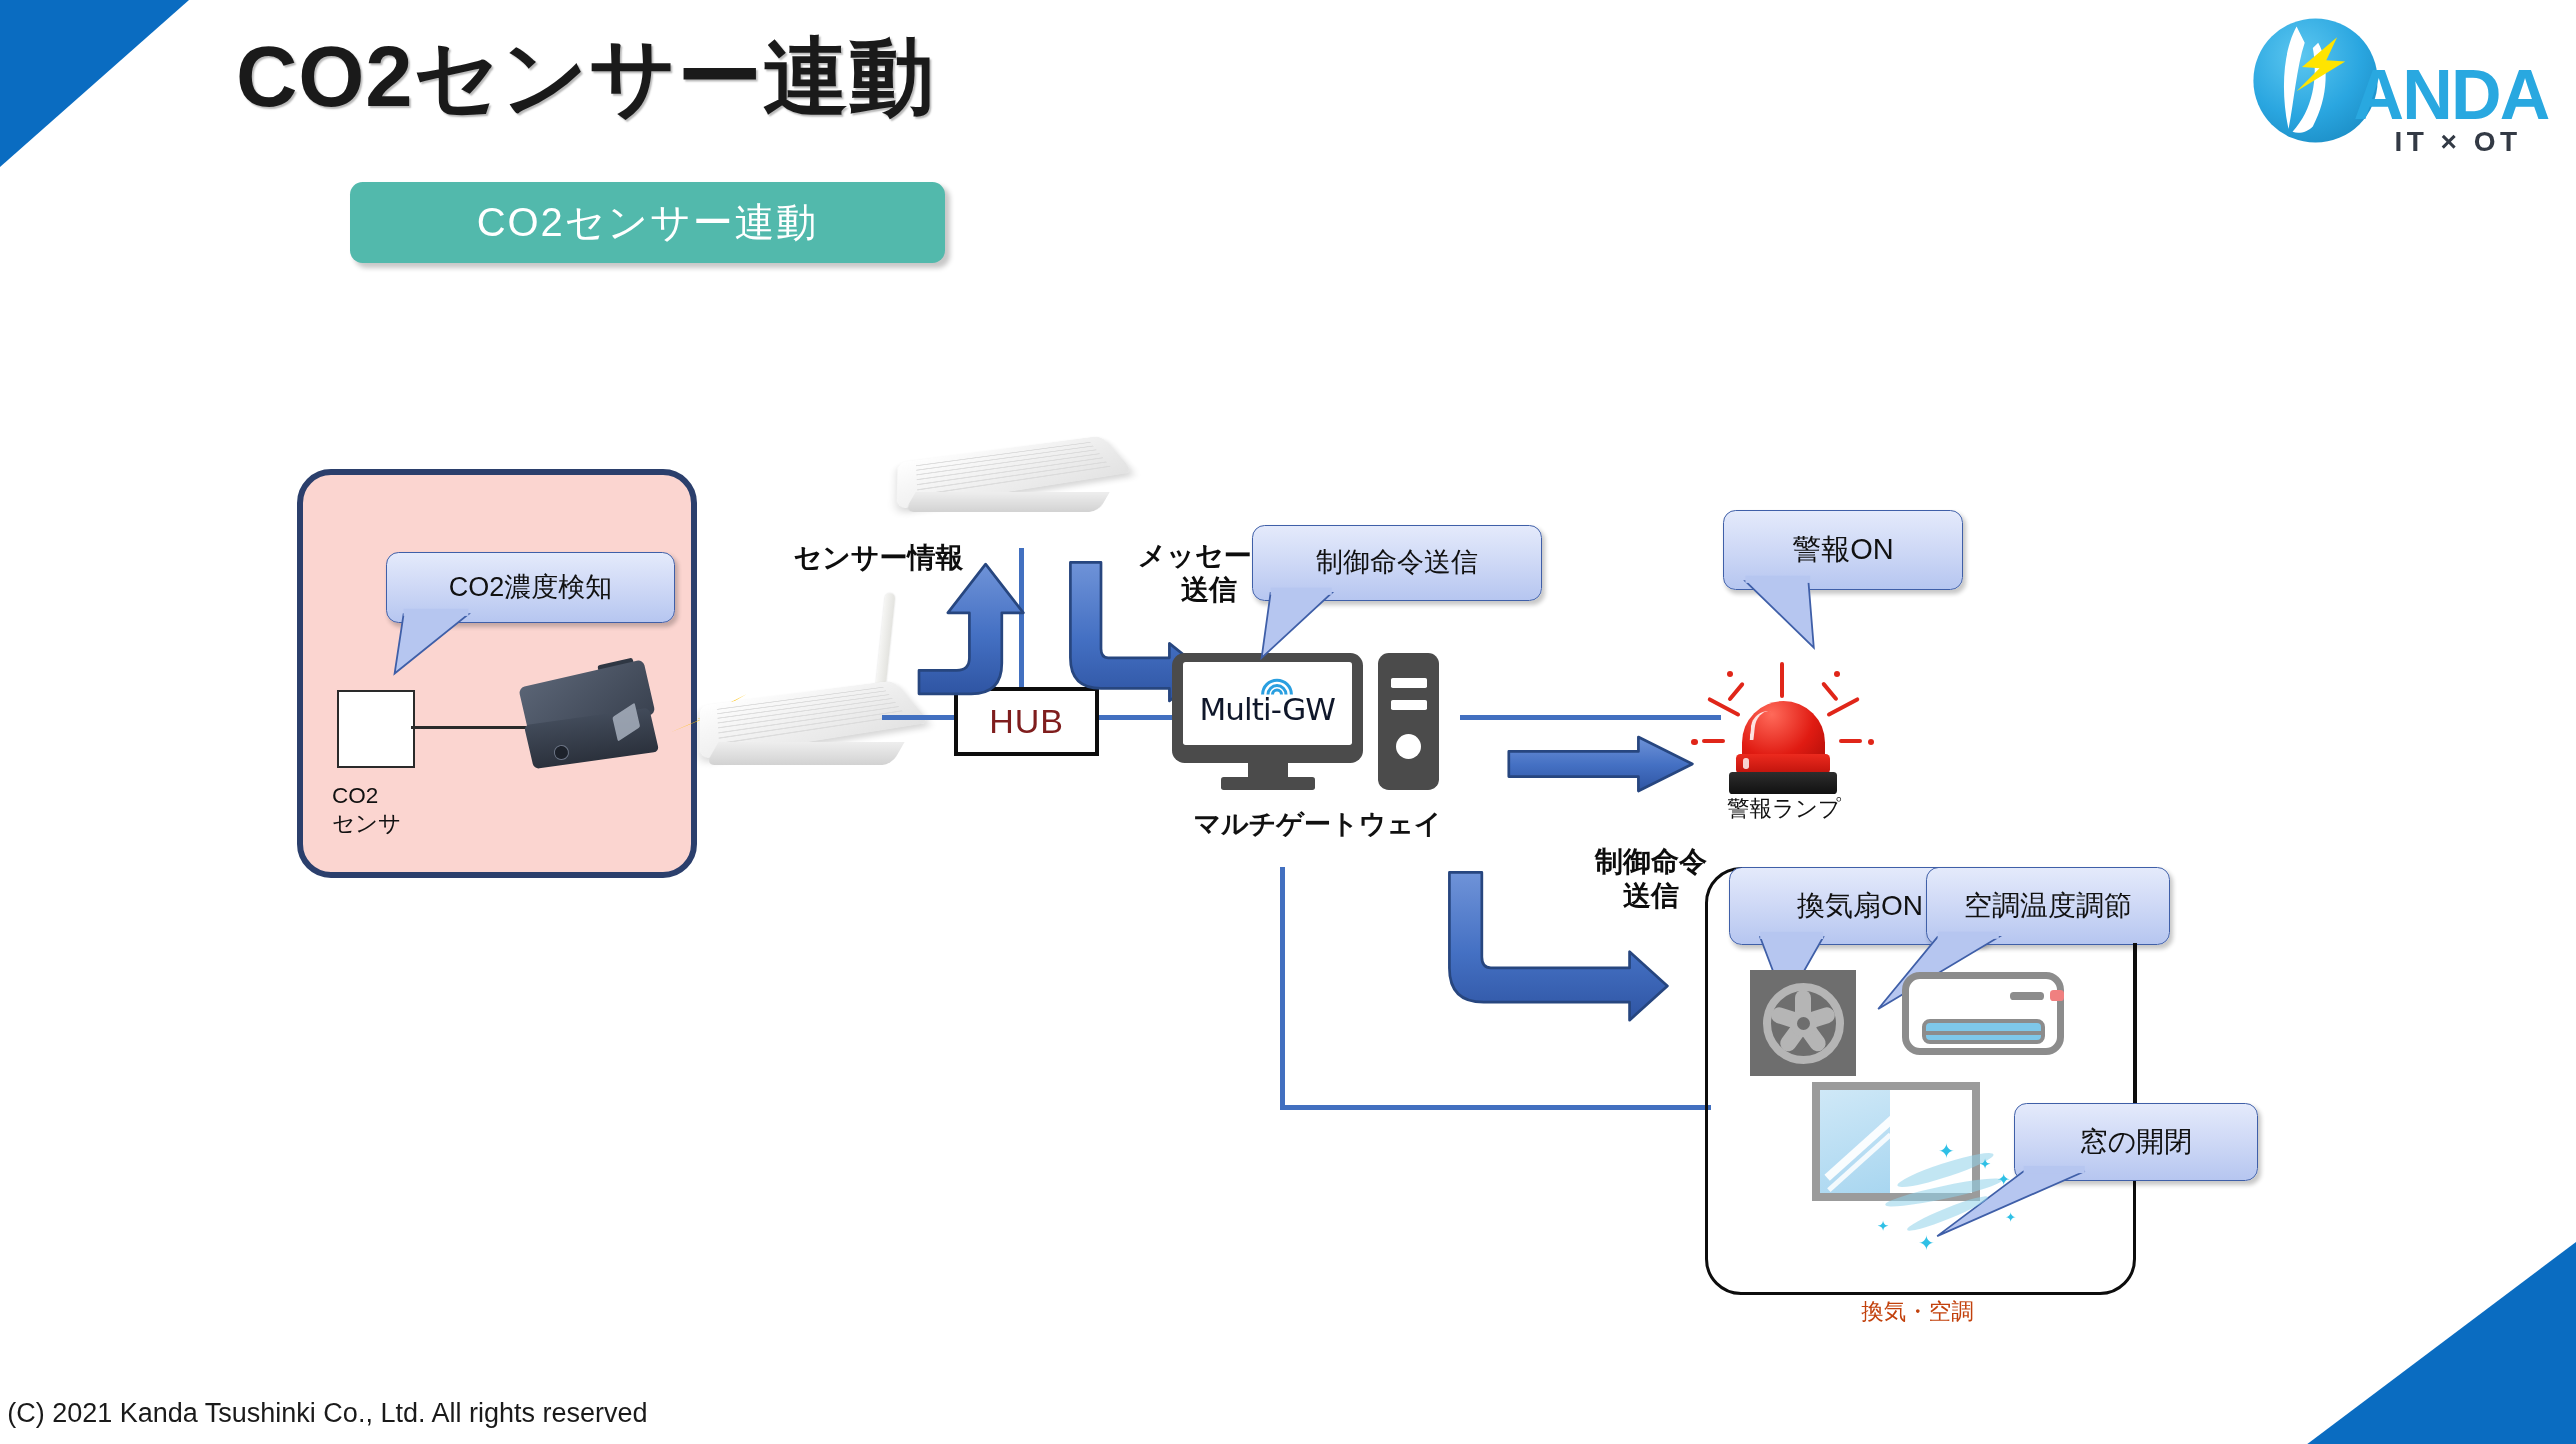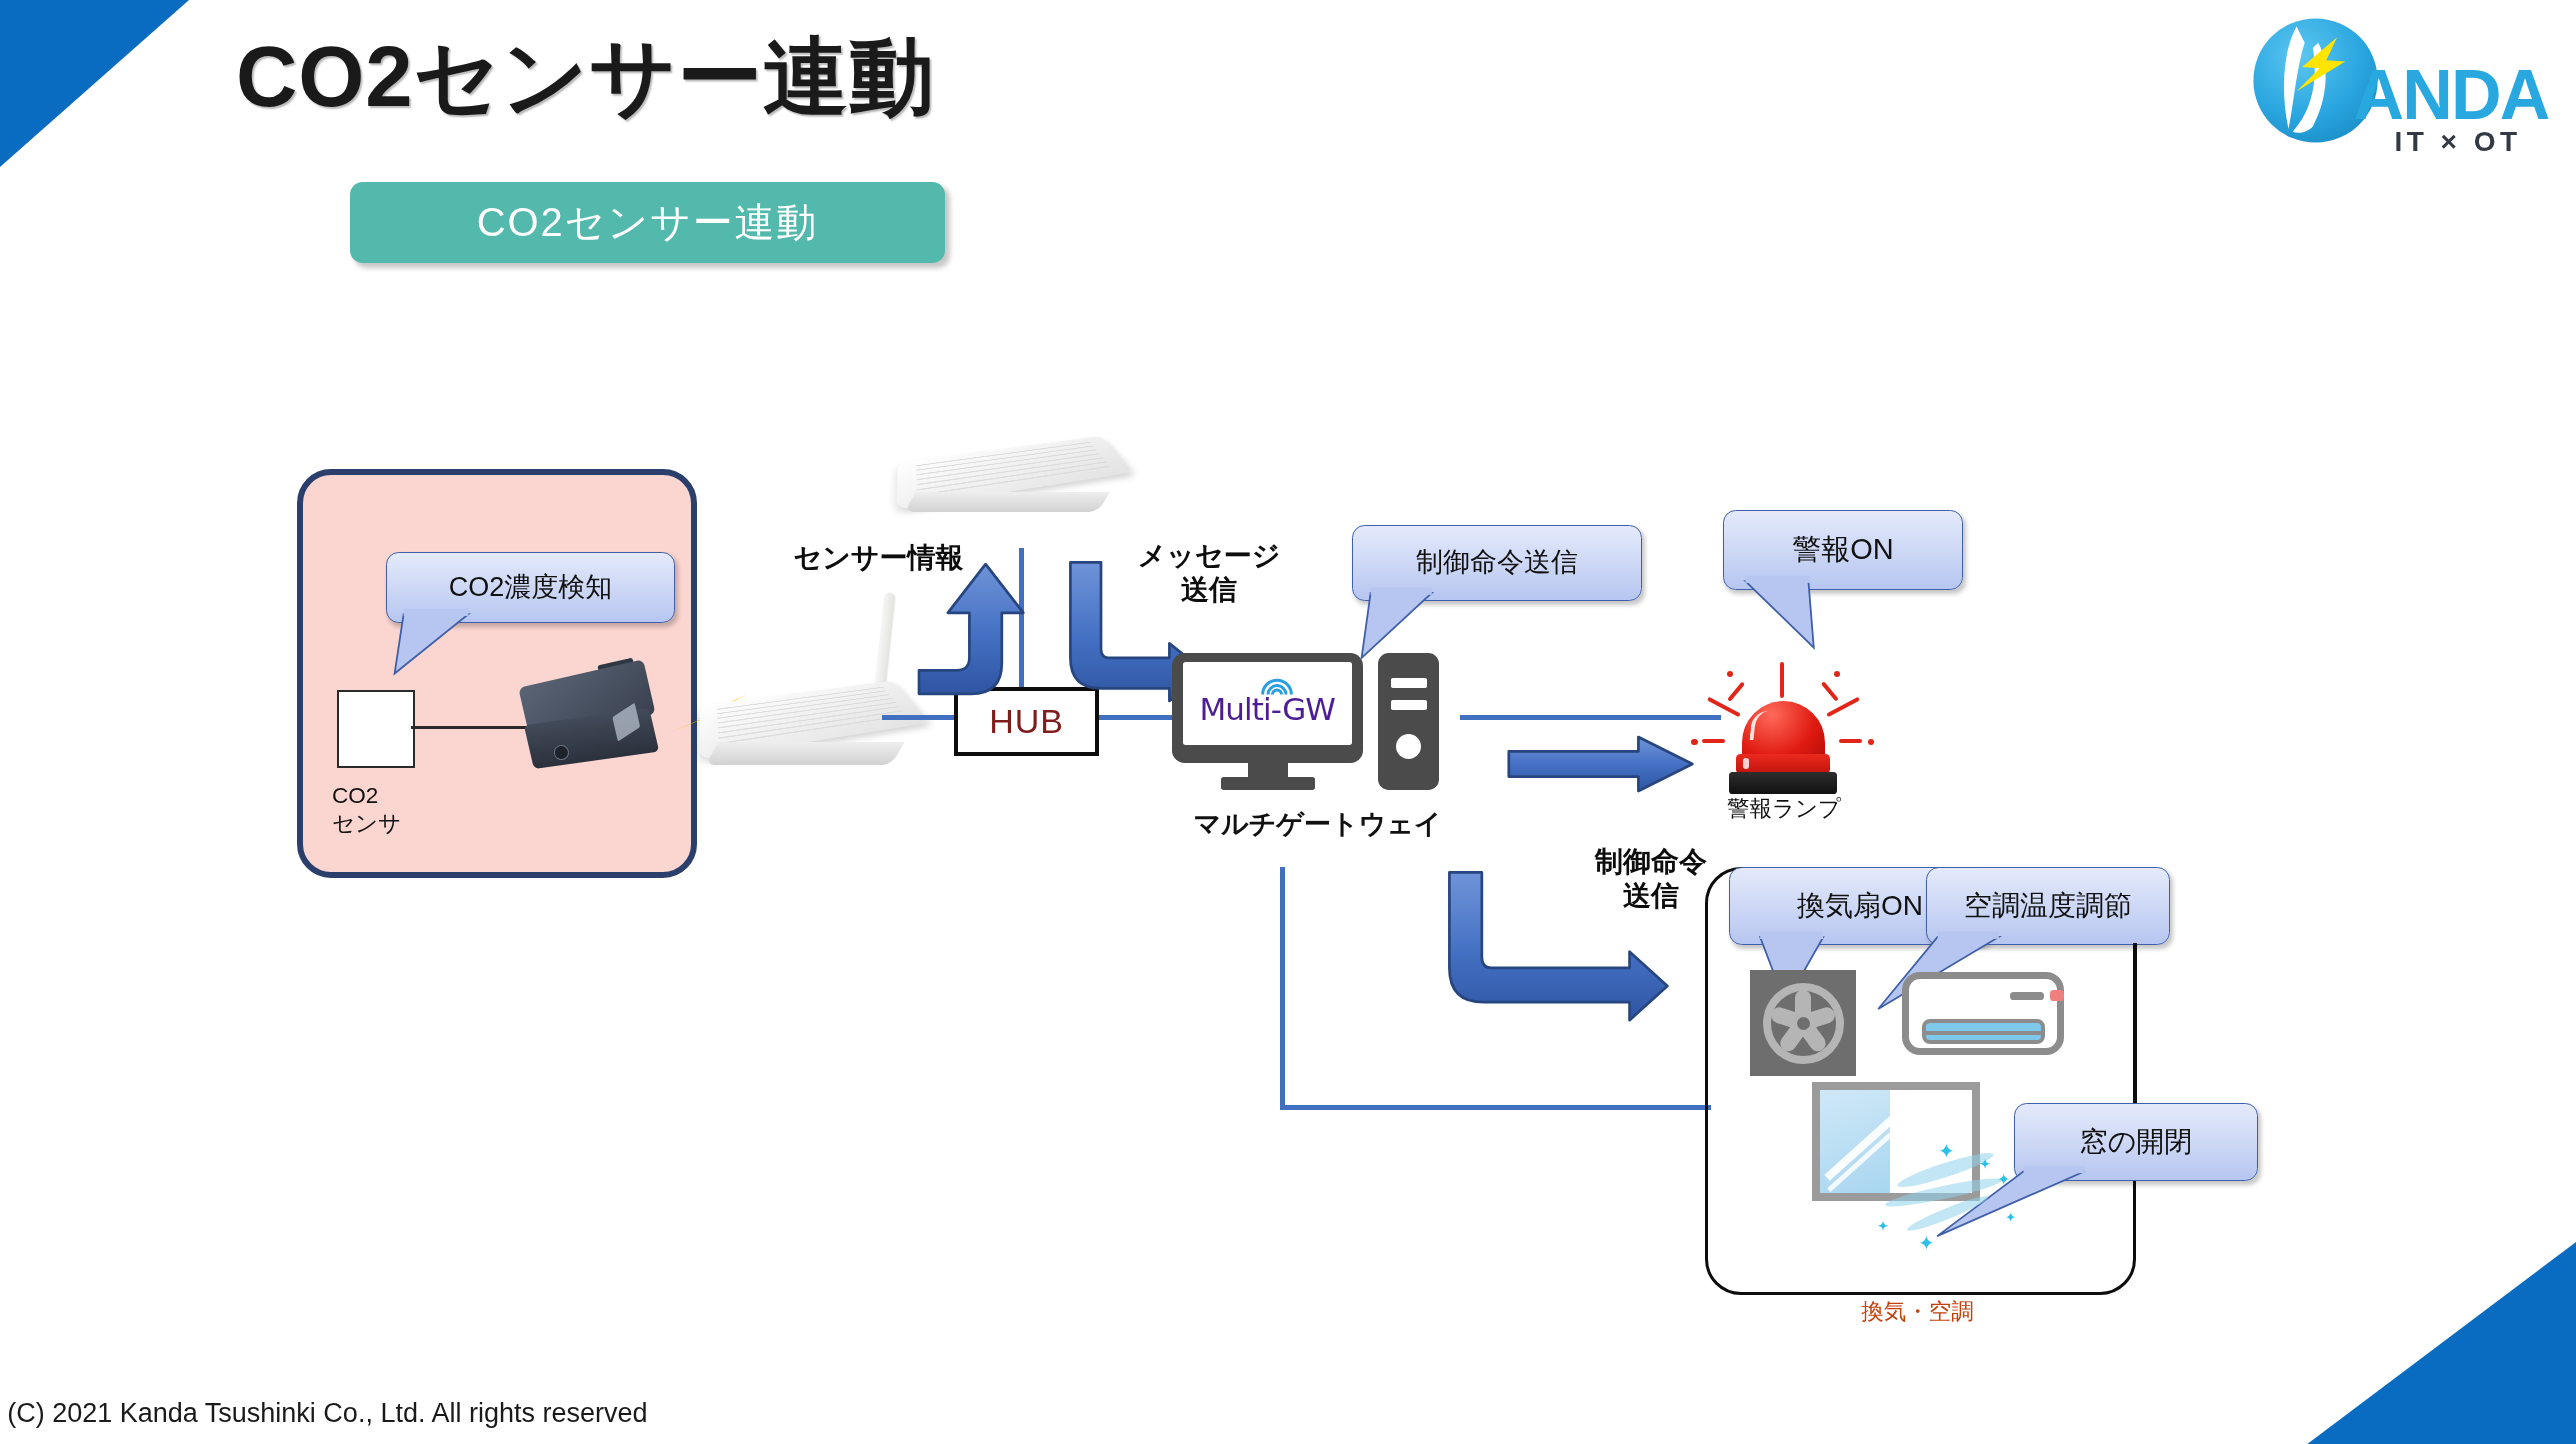--- a/index.html
+++ b/index.html
@@ -163,21 +163,21 @@
     background:#4b4b4b;border-radius:12.6px;
   }
   .monitor-screen{
     position:absolute;left:10.8px;top:9px;width:169px;height:83px;
     background:#ffffff;border-radius:2.7px;
     display:flex;align-items:center;justify-content:center;
   }
   .mgw-logo{position:relative;width:155px;height:65px;}
   .mgw-text{
     position:absolute;left:0;top:20px;width:155px;text-align:center;
-    font-size:31px;color:#4c1d95;letter-spacing:-0.9px;
+    font-size:31px;color:#0f172a;letter-spacing:-0.9px;
     font-family:"DejaVu Sans",sans-serif;
   }
   .mgw-wifi{position:absolute;left:69px;top:1.8px;width:36px;height:23.4px;}
   .monitor-neck{
     position:absolute;left:76px;top:108px;width:40px;height:18px;background:#4b4b4b;
   }
   .monitor-foot{
     position:absolute;left:49px;top:124px;width:94px;height:12.6px;
     background:#4b4b4b;border-radius:2.7px;
   }
@@ -459,21 +459,21 @@
     <div class="monitor-neck"></div>
     <div class="monitor-foot"></div>
     <div class="tower">
       <div class="bay b1"></div>
       <div class="bay b2"></div>
       <div class="pwr"></div>
     </div>
   </div>
   <div class="pc-caption">マルチゲートウェイ</div>
 
-  <div class="bubble" style="left:1352px;top:525px;width:288px;height:74px;font-size:27px;">
+  <div class="bubble" style="left:1252px;top:525px;width:288px;height:74px;font-size:27px;">
     <span>制御命令送信</span>
     <svg class="tail" style="left:-3.6px;top:67px;width:117px;height:72px;overflow:visible" viewBox="0 0 130 80">
       <polygon points="24,0 92,0 14,72" fill="#b6c6f0" stroke="#3f5fa8" stroke-width="2"></polygon>
       <rect x="24" y="-6" width="68" height="8" fill="#b6c6f0"></rect>
     </svg>
   </div>
 
   <div class="bubble" style="left:1723px;top:510px;width:238px;height:78px;font-size:29px;">
     <span>警報ON</span>
     <svg class="tail" style="left:-1.8px;top:70px;width:126px;height:74px;overflow:visible" viewBox="0 0 140 82">

